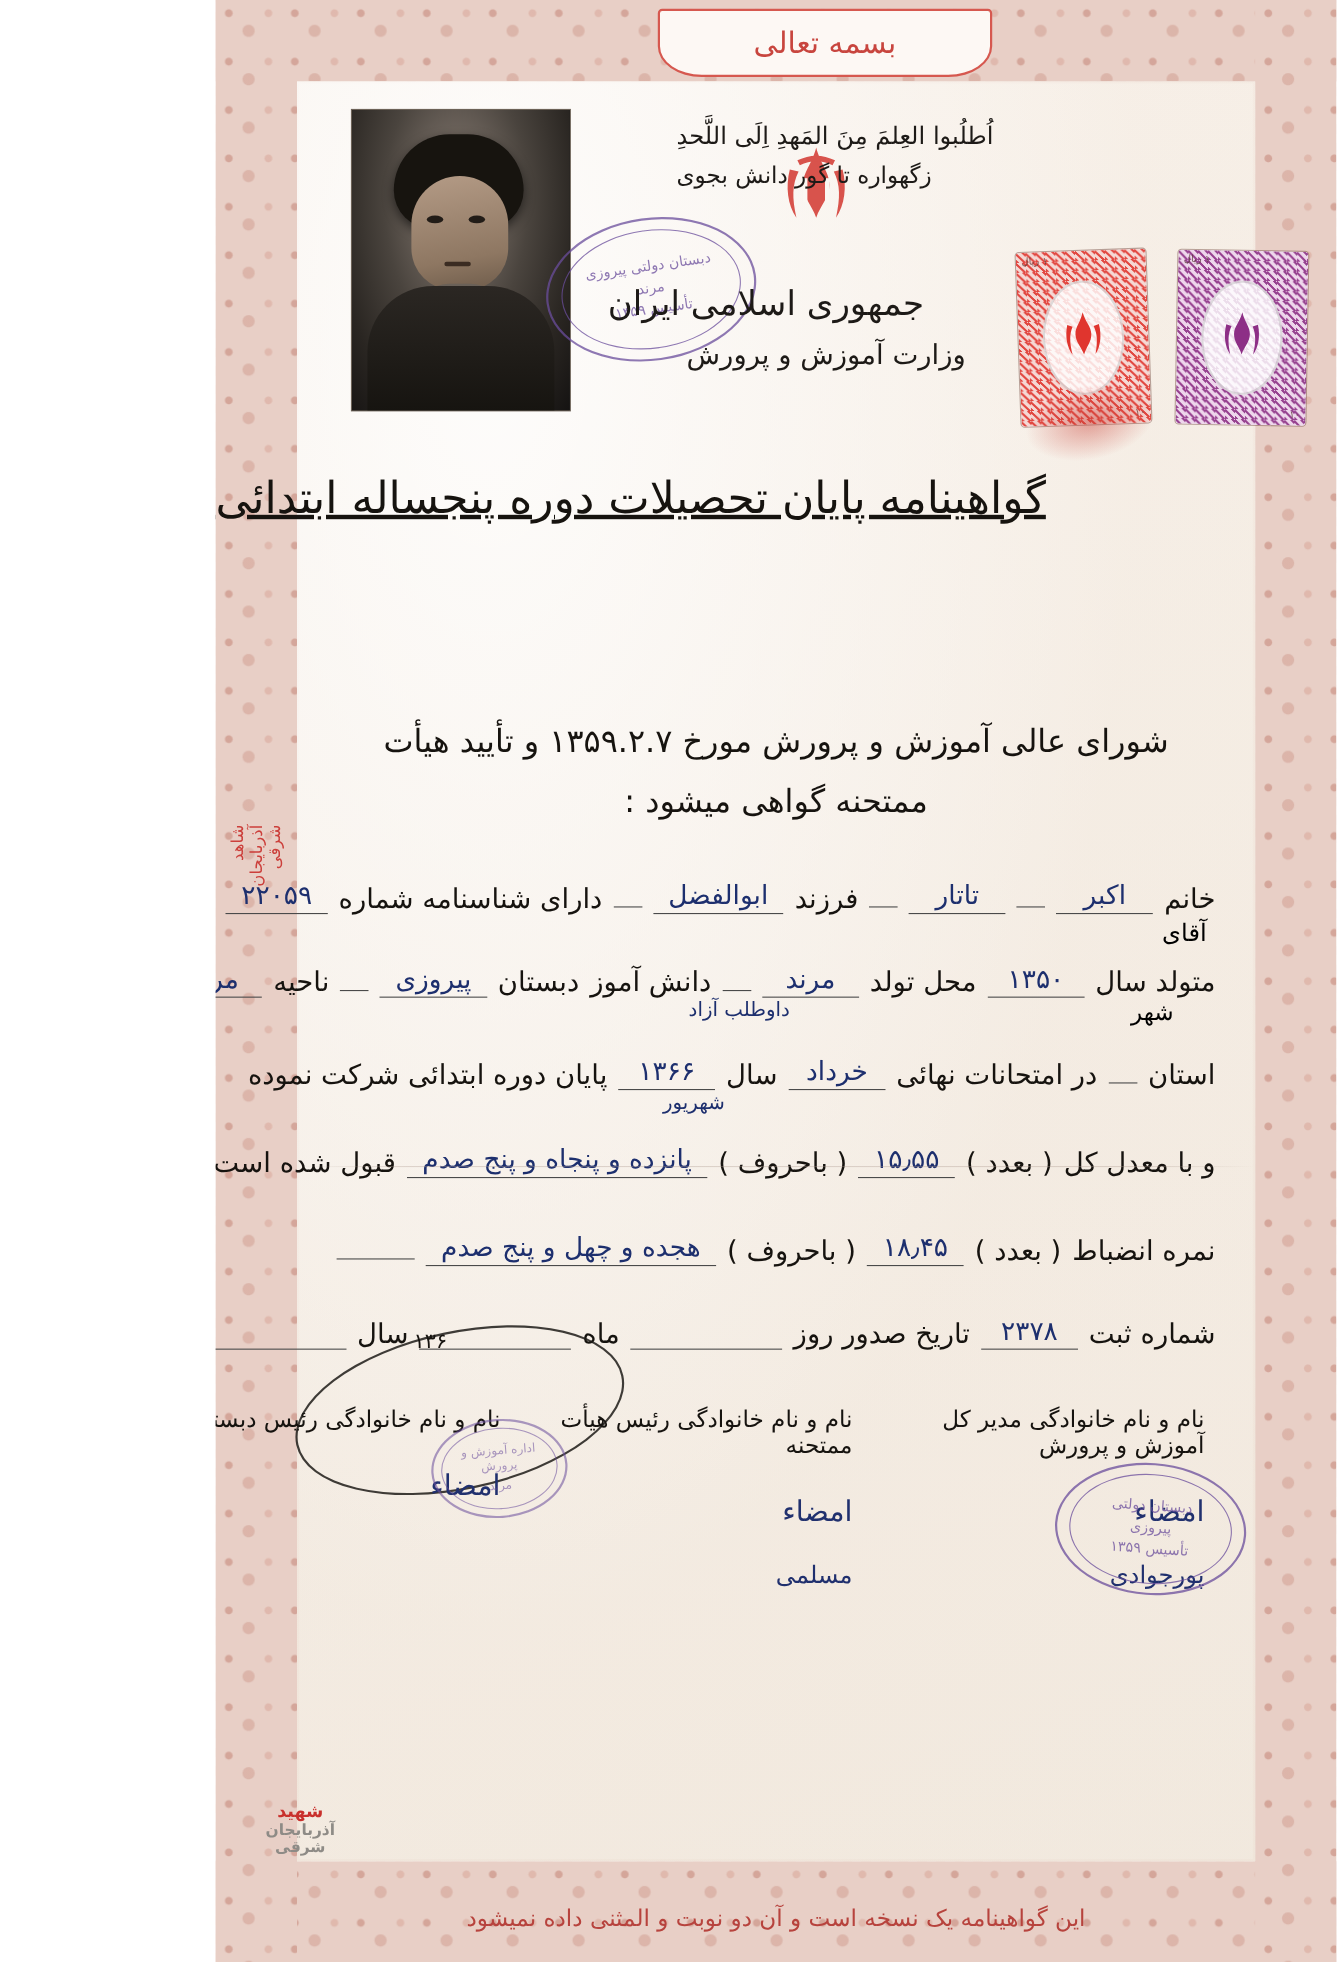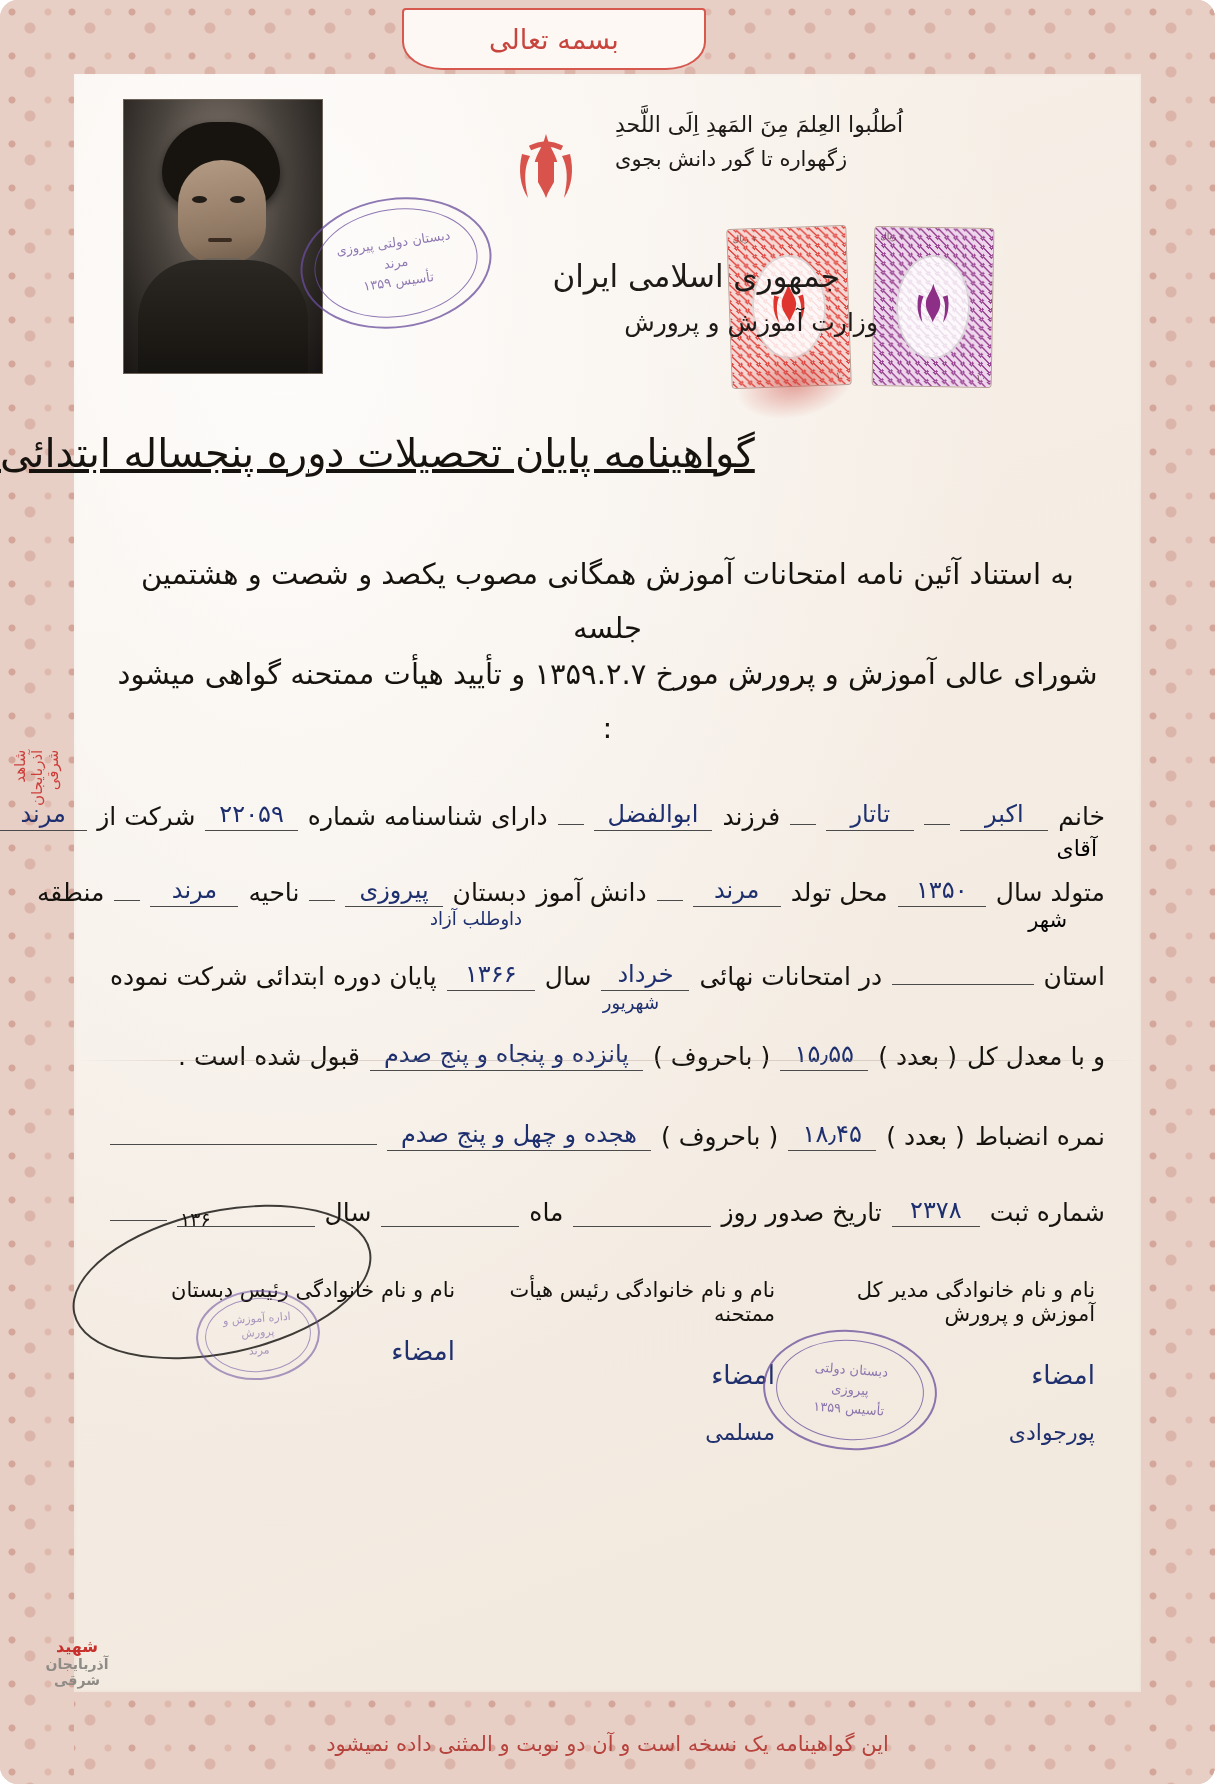--- a/index.html
+++ b/index.html
@@ -6,25 +6,24 @@
     margin: 0;
     padding: 0;
     background: #ffffff;
   }
   body {
     font-family: "DejaVu Sans", sans-serif;
   }
 
   .page {
     position: relative;
-    width: 1215px;
+    width: 1019px;
     height: 1784px;
     background: #f3ece4;
     overflow: hidden;
-    border-radius: 18px;
   }
 
   
   .border-outer {
     position: absolute;
     inset: 0;
     background:
       repeating-linear-gradient(45deg, rgba(214,166,150,0.25) 0 6px, rgba(245,232,226,0.25) 6px 12px);
   }
   .border-band {
@@ -540,21 +539,20 @@
     <div class="hdr-line2">زگهواره تا گور دانش بجوی</div>
   </div>
 
   <div class="hdr-center">
     <div class="hdr-country">جمهوری اسلامی ایران</div>
     <div class="hdr-ministry">وزارت آموزش و پرورش</div>
   </div>
 
   <div class="title">گواهینامه پایان تحصیلات دوره پنجساله ابتدائی</div>
 
-  <div class="para para-1">به استناد آئین نامه امتحانات آموزش همگانی مصوب یکصد و شصت و هشتمین جلسه</div>
   <div class="para para-2">شورای عالی آموزش و پرورش مورخ ۱۳۵۹.۲.۷ و تأیید هیأت ممتحنه گواهی میشود :</div>
 
   <div class="row row-1">
     <span class="lbl">خانم</span>
     <span class="fill ink">اکبر</span>
     <span class="rule"></span>
     <span class="fill ink">تاتار</span>
     <span class="rule"></span>
     <span class="lbl">فرزند</span>
     <span class="fill ink">ابوالفضل</span>

